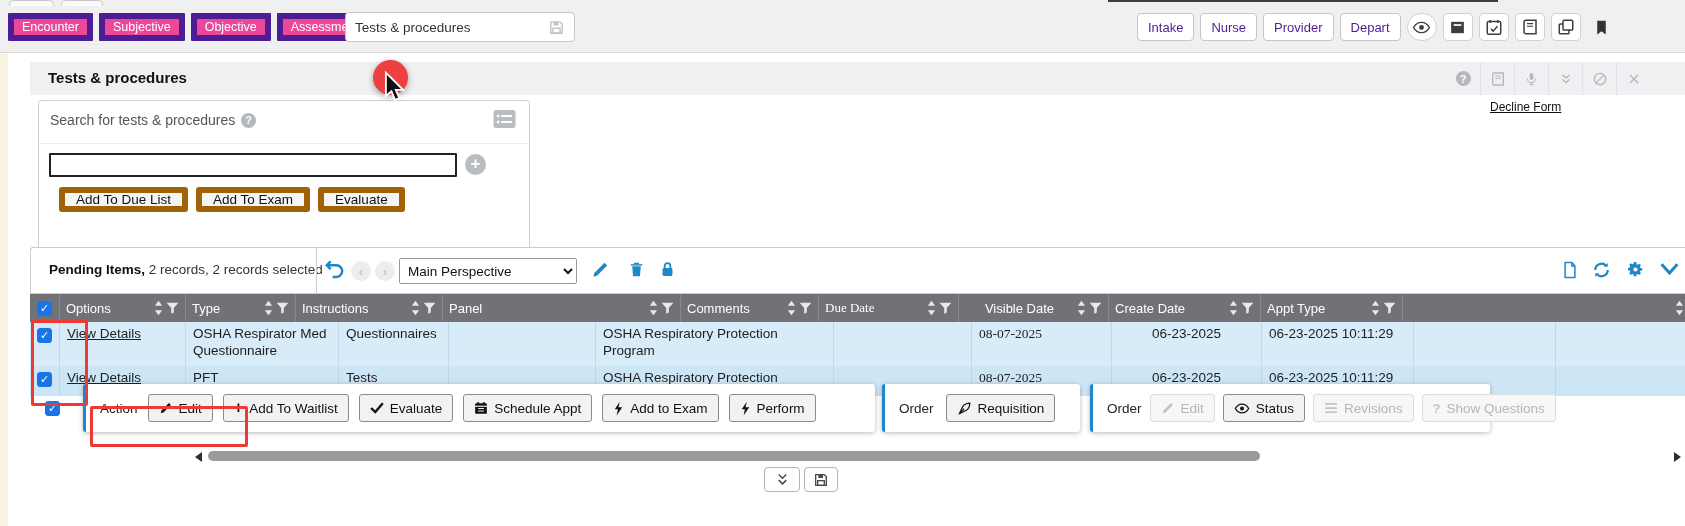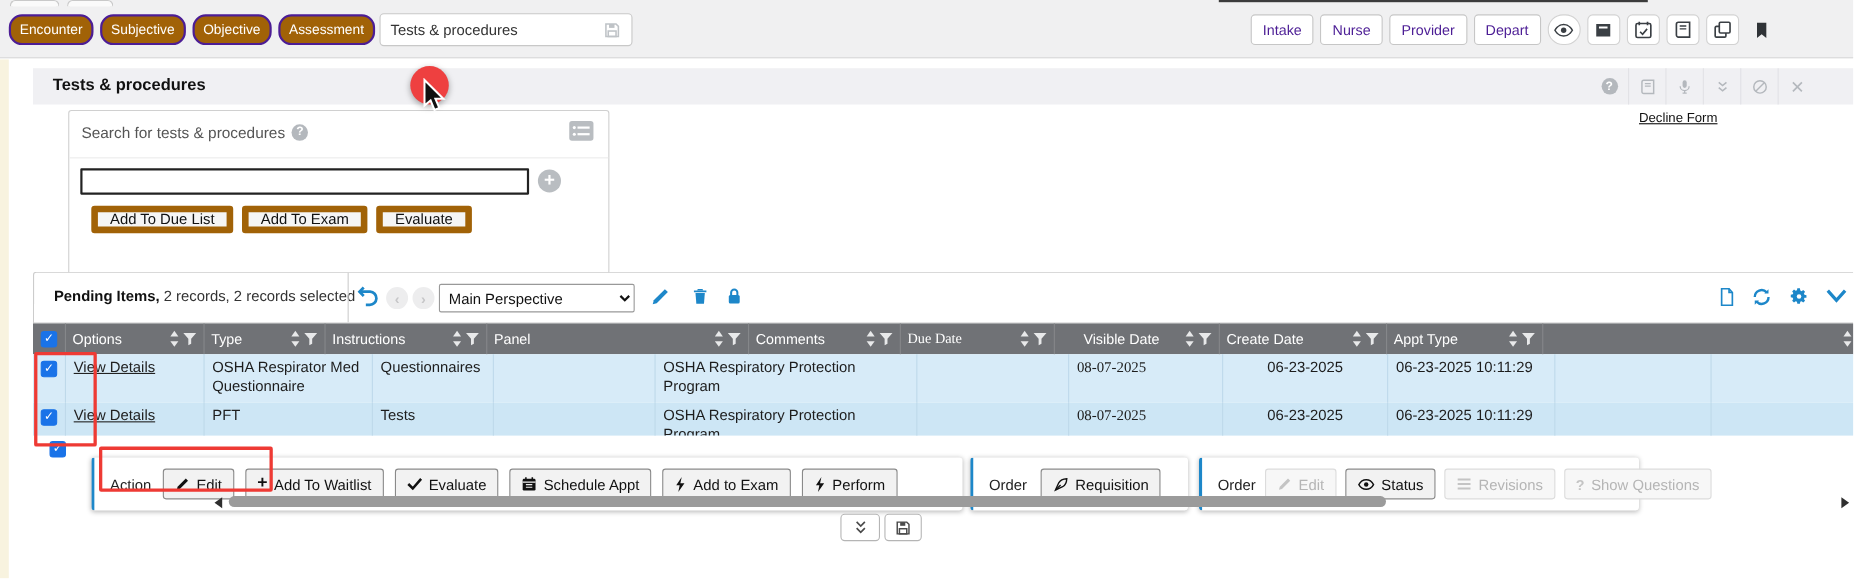--- a/index.html
+++ b/index.html
@@ -7,39 +7,39 @@
   body { font-family:"Liberation Sans","DejaVu Sans",sans-serif; }
   .screen { position:relative; width:1685px; height:526px; background:#fff; overflow:hidden; }
 
   
   .topbar { position:absolute; left:0; top:0; width:1685px; height:53px; background:#f0f0f1; border-bottom:1px solid #d9d9d9; }
   .cutbtn { position:absolute; top:0; height:6px; border:1px solid #c9c9c9; border-bottom:none; border-radius:5px 5px 0 0; background:#fafafa; }
   .cutbtn.b1 { left:9px; width:45px; }
   .cutbtn.b2 { left:61px; width:42px; }
   .cutline { position:absolute; top:0; left:1108px; width:390px; height:2px; background:#3c3c3c; }
   .navtabs { position:absolute; left:8px; top:13px; display:flex; gap:6px; }
-  .bluetab { background:#a16207; color:#fff; border:2px solid #4c1d95; border-radius:12px; font-size:12.5px; padding:6px 8px; height:28px; display:flex; align-items:center; cursor:pointer; }
+  .bluetab { background:#ec4899; color:#fff; border:6px solid #4c1d95; border-radius:1px; font-size:12.5px; padding:6px 8px; height:28px; display:flex; align-items:center; cursor:pointer; }
   .activetab { position:absolute; left:345px; top:12px; width:230px; height:30px; background:#fff; border:1px solid #c8c8c8; border-radius:4px; display:flex; align-items:center; padding:0 9px; font-size:13.5px; color:#333; }
   .activetab .save-ghost { margin-left:auto; color:#bfc3c7; display:flex; }
   .stagegroup { position:absolute; left:1137px; top:13px; display:flex; gap:6px; align-items:center; }
   .whitebtn { background:#fff; border:1px solid #c6c6c6; border-radius:4px; color:#4c1d95; font-size:13px; padding:5px 10px; height:28px; display:flex; align-items:center; cursor:pointer; }
   .ib { background:#fff; border:1px solid #d2d2d2; border-radius:5px; width:30px; height:28px; display:flex; align-items:center; justify-content:center; color:#3a3f44; cursor:pointer; }
 
   
   .leftstrip { position:absolute; left:0; top:54px; width:8px; height:472px; background:#f8f3df; }
   .band { position:absolute; left:30px; top:62px; width:1655px; height:33px; background:#f0f0f3; }
   .band-title { position:absolute; left:18px; top:7px; font-size:15px; font-weight:bold; color:#111; }
   .band-icons { position:absolute; right:35px; top:0; height:33px; display:flex; align-items:center; }
   .band-ic { width:34px; height:33px; display:flex; align-items:center; justify-content:center; color:#b4b8bd; border-left:1px solid #e2e2e6; cursor:pointer; }
   .band-ic:first-child { border-left:none; }
   .circle-q { width:15px; height:15px; border-radius:50%; background:#b4b8bd; color:#fff; font-size:11px; font-weight:bold; display:flex; align-items:center; justify-content:center; }
   .decline { position:absolute; left:1490px; top:100px; font-size:12px; color:#111; text-decoration:underline; font-weight:500; white-space:nowrap; cursor:pointer; }
 
   
-  .spanel { position:absolute; left:38px; top:100px; width:492px; height:150px; background:#fff; border:1px solid #d0d0d0; border-radius:3px;margin-left:24px; }
+  .spanel { position:absolute; left:38px; top:100px; width:492px; height:150px; background:#fff; border:1px solid #d0d0d0; border-radius:3px; }
   .spanel-label { position:absolute; left:11px; top:11px; font-size:14px; color:#555; display:flex; gap:6px; align-items:center; }
   .spanel-list { position:absolute; right:12px; top:8px; color:#b9bdc1; cursor:pointer; }
   .spanel-div { position:absolute; left:0; top:42px; width:100%; height:1px; background:#ececec; }
   .sinput { position:absolute; left:10px; top:52px; width:408px; height:24px; border:2px solid #222; border-radius:1px; font-size:13px; padding:0 5px; }
   .plus-circle { position:absolute; left:426px; top:53px; width:21px; height:21px; border-radius:50%; background:#b9bdc1; color:#fff; font-size:17px; line-height:19px; text-align:center; font-weight:bold; cursor:pointer; }
   .sbtns { position:absolute; left:20px; top:86px; display:flex; gap:8px; }
   .gbtn { background:#f5f5f5; border:6px solid #a16207; border-radius:3px; font-size:13.5px; color:#111; padding:4px 11px; height:25px; display:flex; align-items:center; gap:6px; cursor:pointer; white-space:nowrap; }
 
   
   .ptoolbar { position:absolute; left:30px; top:247px; width:1655px; height:47px; background:#fff; border:1px solid #ccc; border-right:none; border-radius:3px 0 0 0; }
@@ -65,21 +65,21 @@
   .c-options { width:126px; } .c-ordername { width:153px; } .c-type { width:110px; }
   .c-instructions { width:147px; } .c-panel { width:238px; } .c-comments { width:138px; }
   .c-due { width:140px;font-family:Liberation Serif, serif; } .c-visible { width:150px;text-align:center; } .c-create { width:152px; } .c-appt { width:142px; }
   .c-fill { flex:1; border-right:none; display:flex; justify-content:flex-end; }
   .cbx { width:15px; height:15px; background:#1a73e8; border:1px solid #1a73e8; border-radius:3px; color:#fff; font-size:11px; font-weight:bold; line-height:13px; text-align:center; cursor:pointer; }
   .viewlink { color:#222; text-decoration:underline; cursor:pointer; }
   .sort-ic, .funnel-ic { color:#e8e9ea; display:flex; cursor:pointer; }
   .lonecbx { position:absolute; left:45px; top:401px; }
 
   
-  .agroup { position:absolute; top:416px; height:48px; background:#fff; border-left:3px solid #1d87c9; border-radius:3px; box-shadow:0 1px 5px rgba(0,0,0,0.28); display:flex; align-items:center; gap:10px; padding-left:14px; }
+  .agroup { position:absolute; top:384px; height:48px; background:#fff; border-left:3px solid #1d87c9; border-radius:3px; box-shadow:0 1px 5px rgba(0,0,0,0.28); display:flex; align-items:center; gap:10px; padding-left:14px; }
   .g1 { left:83px; width:792px; }
   .g2 { left:882px; width:198px; gap:12px; }
   .g3 { left:1090px; width:400px; gap:8px; }
   .alabel { font-size:13.5px; color:#222; }
   .abtn { background:#f2f2f2; border:1px solid #8a8a8a; border-radius:3px; font-size:13.5px; color:#111; padding:5px 10px; height:28px; display:inline-flex; align-items:center; gap:6px; cursor:pointer; white-space:nowrap; }
   .abtn.dis { background:#f7f7f7; border-color:#dcdcdc; color:#b5b5b5; cursor:default; }
   .abtn.dis svg, .abtn.dis .qmark { color:#c4c4c4; }
   .qmark { font-weight:bold; font-size:13px; }
   .plus-g { font-weight:bold; font-size:16px; line-height:10px; }
 

